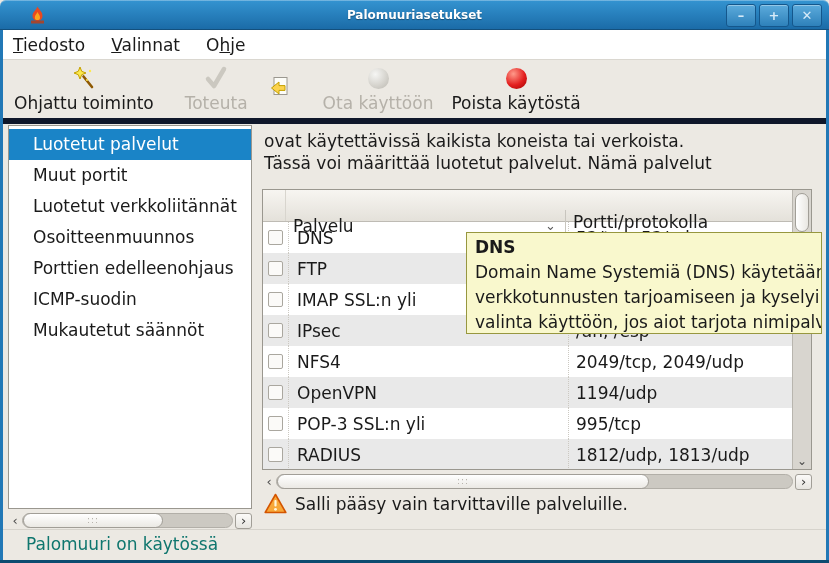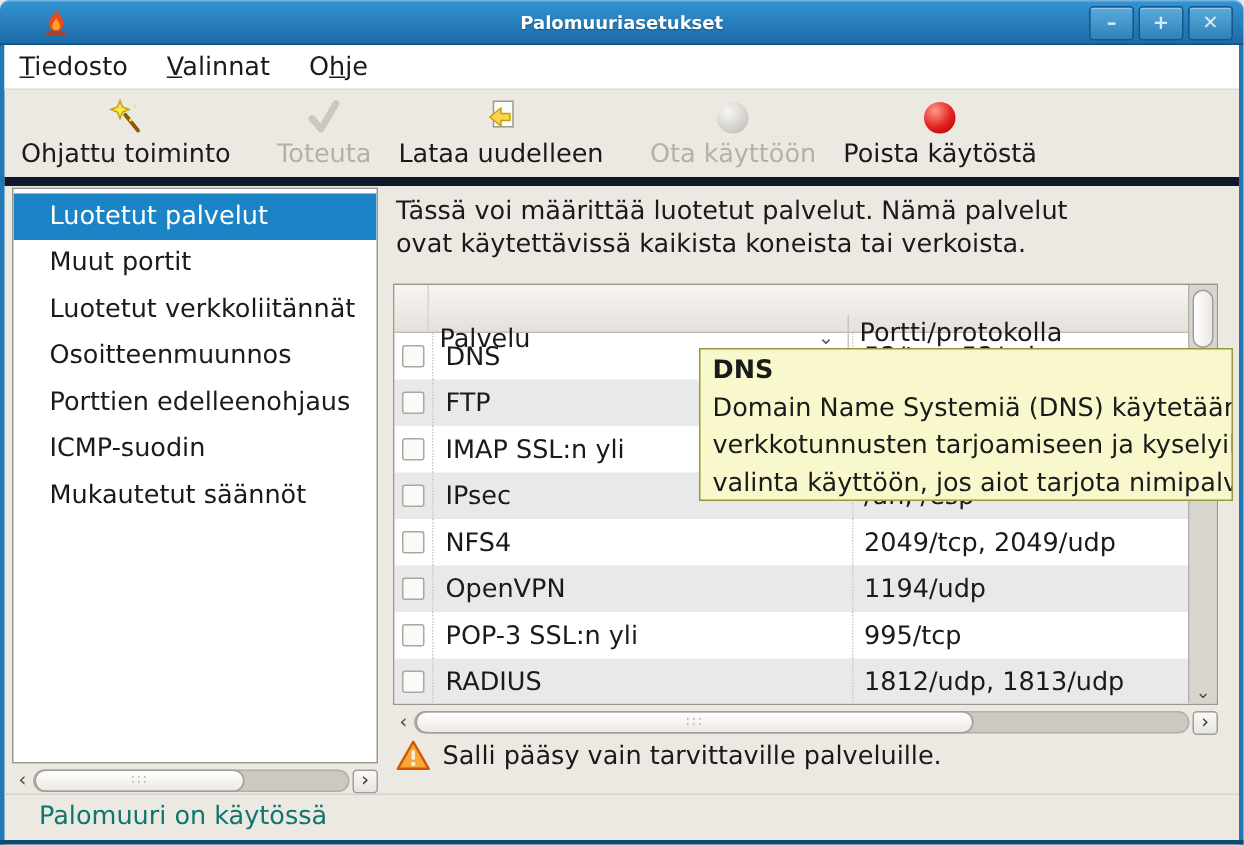--- a/index.html
+++ b/index.html
@@ -190,21 +190,20 @@
       </span>
       <span>Toteuta</span>
     </div>
     <div class="tbtn">
       <span class="ticon">
         <svg width="26" height="26" viewBox="0 0 26 26">
           <rect x="8" y="2.5" width="13" height="17" fill="#fdfdf8" stroke="#9b9890" stroke-width="1"></rect>
           <path d="M13 7 l-7.5 6 7.5 6 v-3.6 h6 v-4.8 h-6 Z" fill="#fcd34d" stroke="#c4a000" stroke-width="1" stroke-linejoin="round"></path>
         </svg>
       </span>
-      <span>Lataa uudelleen</span>
     </div>
     <div class="tsep"></div>
     <div class="tbtn disabled">
       <span class="ticon">
           <span class="orb gray"></span>
         </span>
       <span>Ota käyttöön</span>
     </div>
     <div class="tbtn">
       <span class="ticon">
@@ -228,22 +227,22 @@
     <span class="sb-arrow">‹</span>
     <span class="sb-trough">
       <span class="sb-thumb" style="width:140px;">
           <span class="sb-grip">:::</span>
         </span>
     </span>
     <span class="sb-btn">›</span>
   </div>
 
   <div class="desc">
+    <div>ovat käytettävissä kaikista koneista tai verkoista.</div>
     <div>Tässä voi määrittää luotetut palvelut. Nämä palvelut</div>
-    <div>ovat käytettävissä kaikista koneista tai verkoista.</div>
   </div>
 
   <div class="table-frame">
     <div class="thead">
       <div class="th-chk"></div>
       <div class="th-svc">
         <span>Palvelu</span>
         <span class="th-sort">⌄</span>
       </div>
       <div class="th-prt">

